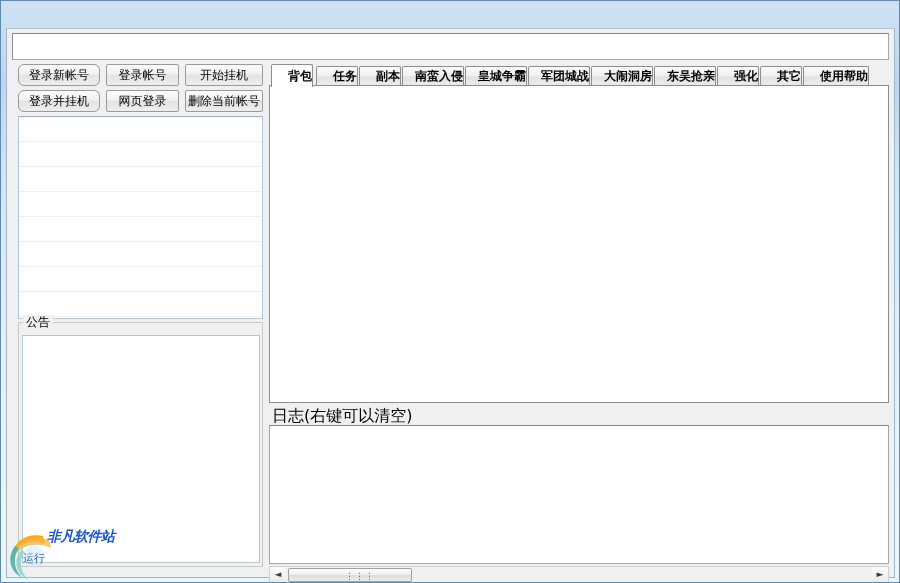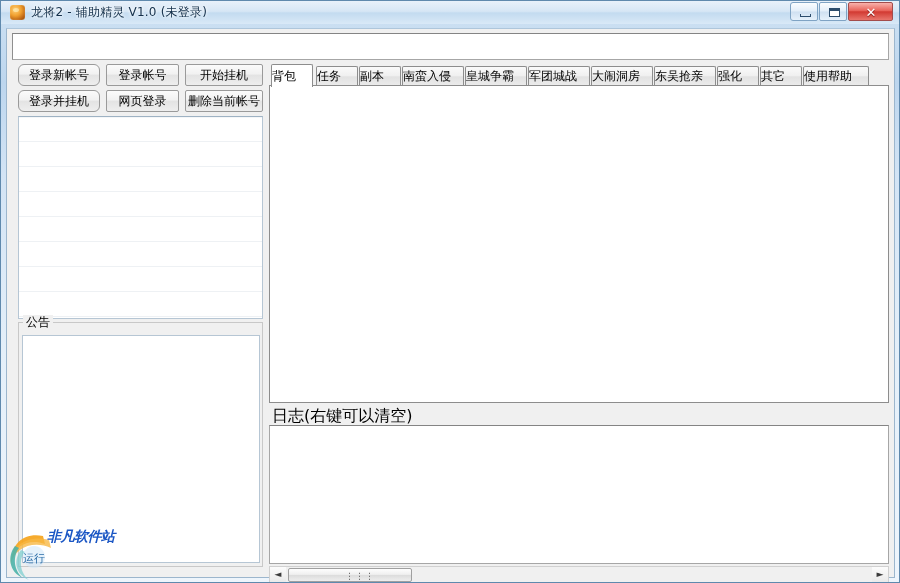--- a/index.html
+++ b/index.html
@@ -147,23 +147,23 @@
   }
 
   
   #tabstrip {
     position: absolute; left: 0; top: 0; width: 620px; height: 22px;
   }
   .tab {
     position: absolute; top: 2px; height: 20px;
     border: 1px solid #8d8d8d; border-bottom: none;
     background: linear-gradient(to bottom, #fafafa 0%, #f0f0f0 45%, #e2e2e2 52%, #ececec 100%);
-    font-size: 12px; color: #000; line-height: 19px; text-align: left;
+    font-size: 12px; color: #000; line-height: 19px; text-align: right;
     white-space: nowrap; cursor: default;
-    border-top-left-radius: 2px; border-top-right-radius: 2px;
+    border-top-left-radius: 2px; border-top-right-radius: 2px; font-weight: bold;
   }
   .tab.active {
     top: 0px; height: 23px; line-height: 22px;
     background: #ffffff; border-color: #8d8d8d; z-index: 3;
   }
 
   
   #tabpage {
     position: absolute; left: 0; top: 21px; width: 620px; height: 318px;
     background: #ffffff; border: 1px solid #8d8d8d;
@@ -217,34 +217,20 @@
     font-size: 19px; font-weight: bold;
     color: #2b8fd6; letter-spacing: -0.5px; white-space: nowrap;
   }
   #wm-text2 .dom { color: #7fbde6; font-weight: bold; font-size: 15px; }
 </style>
 </head>
 <body>
 
 <div id="app-window">
 
-  <div id="titlebar">
-    <div id="title-icon"></div>
-    <div id="title-text">龙将2 - 辅助精灵 V1.0 (未登录)</div>
-
-    <div class="capbtn" id="btn-min">
-      <span class="glyph-min"></span>
-    </div>
-    <div class="capbtn" id="btn-max">
-      <span class="glyph-max"></span>
-    </div>
-    <div class="capbtn" id="btn-close">
-      <span class="glyph-close">✕</span>
-    </div>
-  </div>
 
   <div id="client">
 
     <input id="top-input" type="text" value="" placeholder="" style="">
 
     <div id="left-pane">
 
       <div class="btn-row" id="btn-row-1">
         <div class="winbtn c1">登录新帐号</div>
         <div class="winbtn c2">登录帐号</div>

